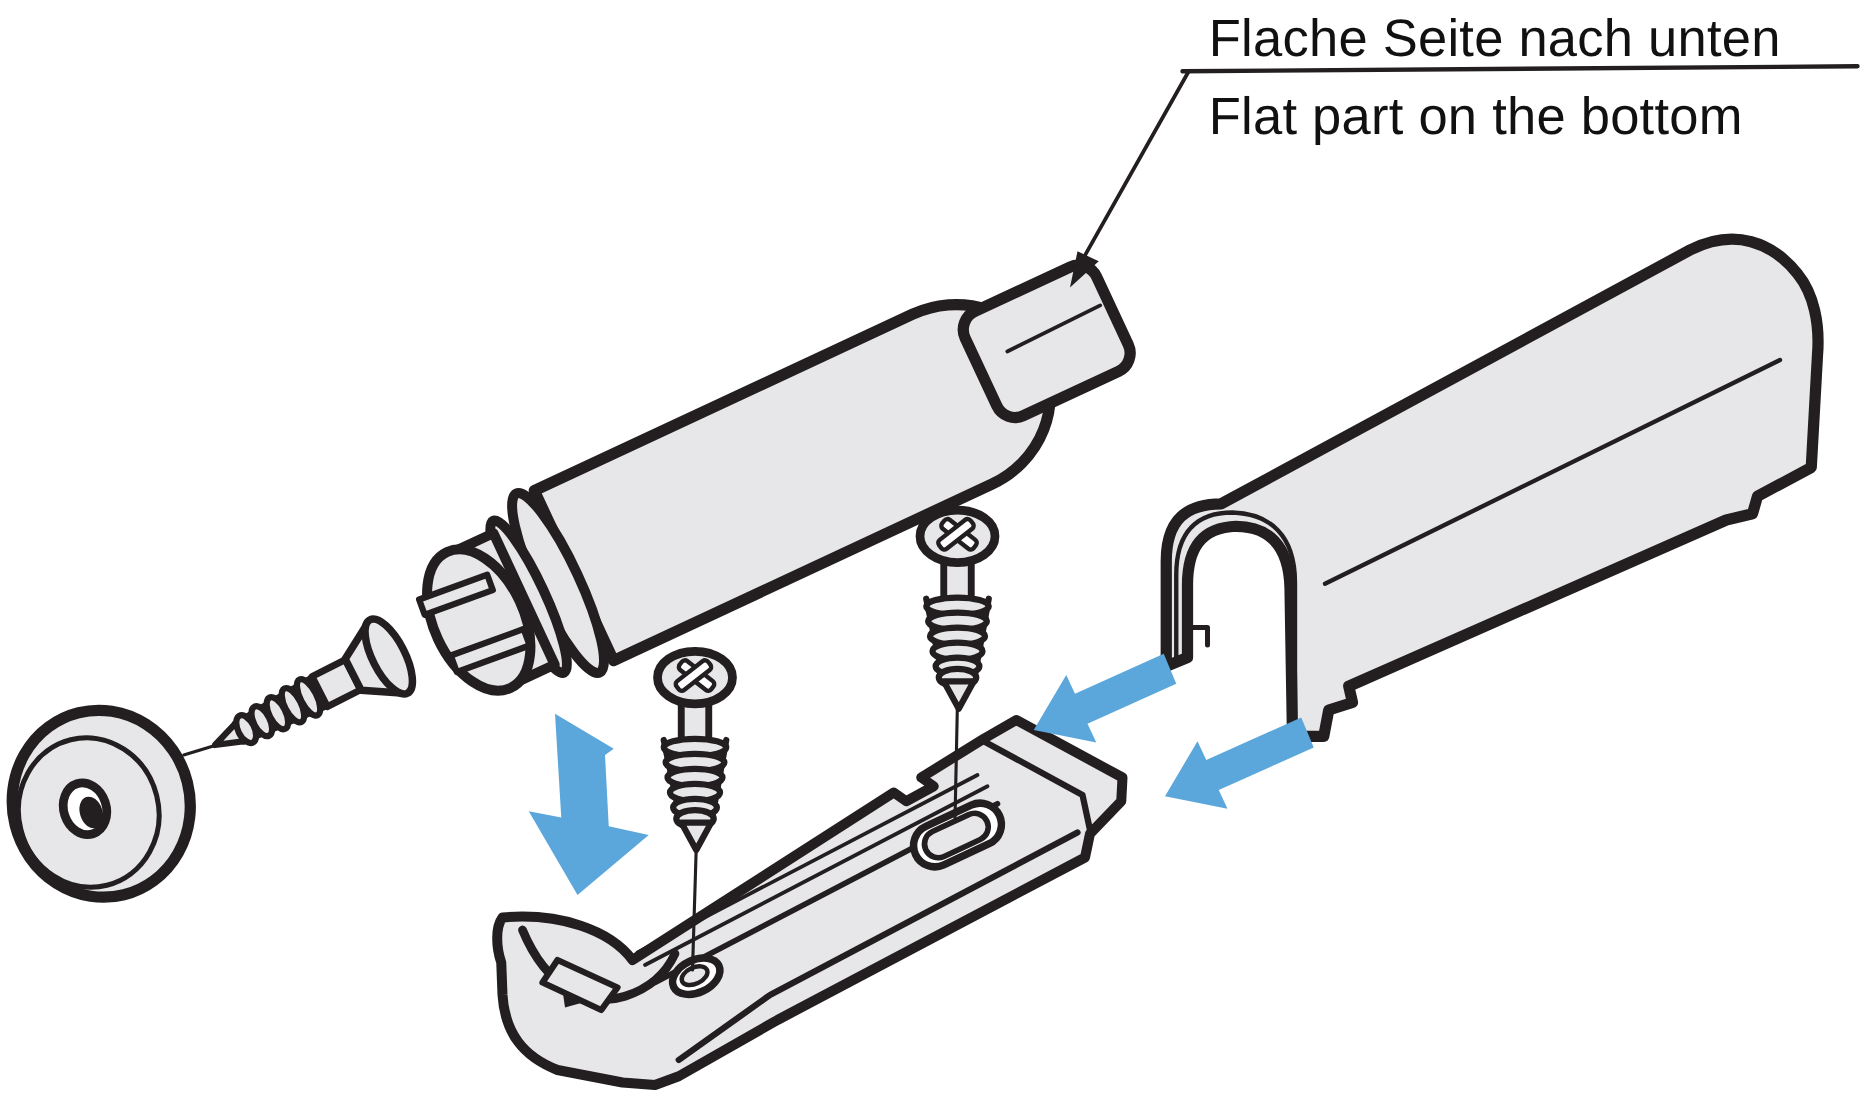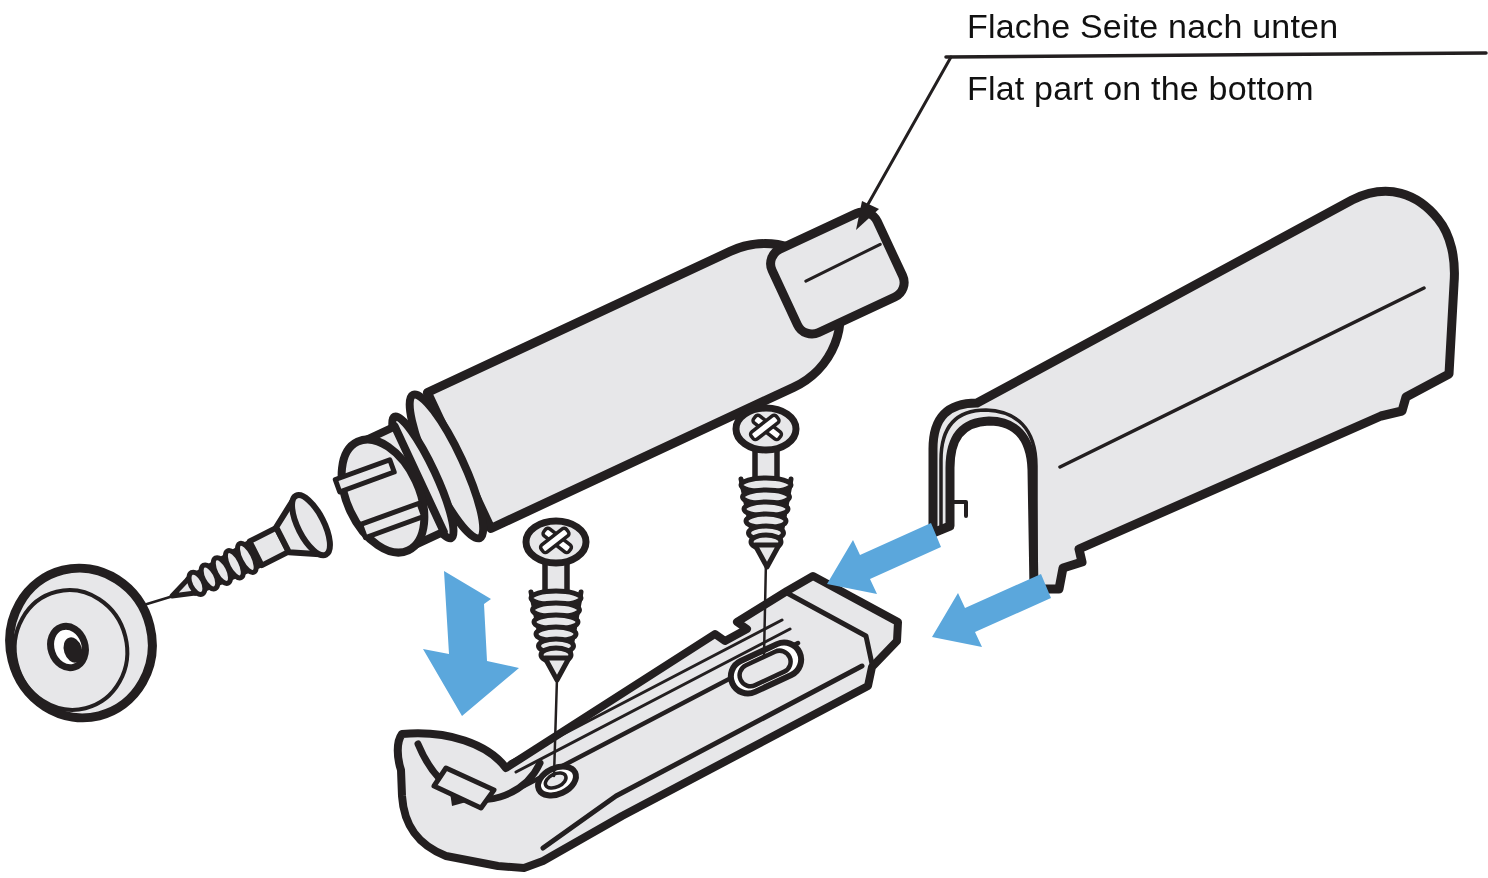--- a/index.html
+++ b/index.html
@@ -14,21 +14,21 @@
     position:relative;width:1488px;height:878px;background:var(--background);
     overflow:hidden;font-family:"Liberation Sans", sans-serif;
   }
   .canvas svg{position:absolute;left:0;top:0;}
   .part{fill:var(--part_fill,#e7e7e9);stroke:var(--outline,#231f20);stroke-linejoin:round;}
   .line{fill:none;stroke:var(--outline,#231f20);stroke-linejoin:round;stroke-linecap:round;}
   .dark{fill:var(--outline,#231f20);stroke:none;}
   .white{fill:#ffffff;stroke:var(--outline,#231f20);stroke-linejoin:round;}
   .blue{fill:var(--arrow_blue,#5ba7dc);stroke:none;}
   .label{
-    position:absolute;color:var(--text,#111);font-size:34px;line-height:1.1;
+    position:absolute;color:var(--text,#111);font-size:42px;line-height:1.1;
     letter-spacing:0.2px;white-space:nowrap;font-weight:400;
   }
   .label-de{left:967px;top:8px;}
   .label-en{left:967px;top:70px;text-align:center;}
 </style>
 </head>
 <body>
 
 <div class="canvas">
   <svg width="1488" height="878" viewBox="0 0 1488 878">

